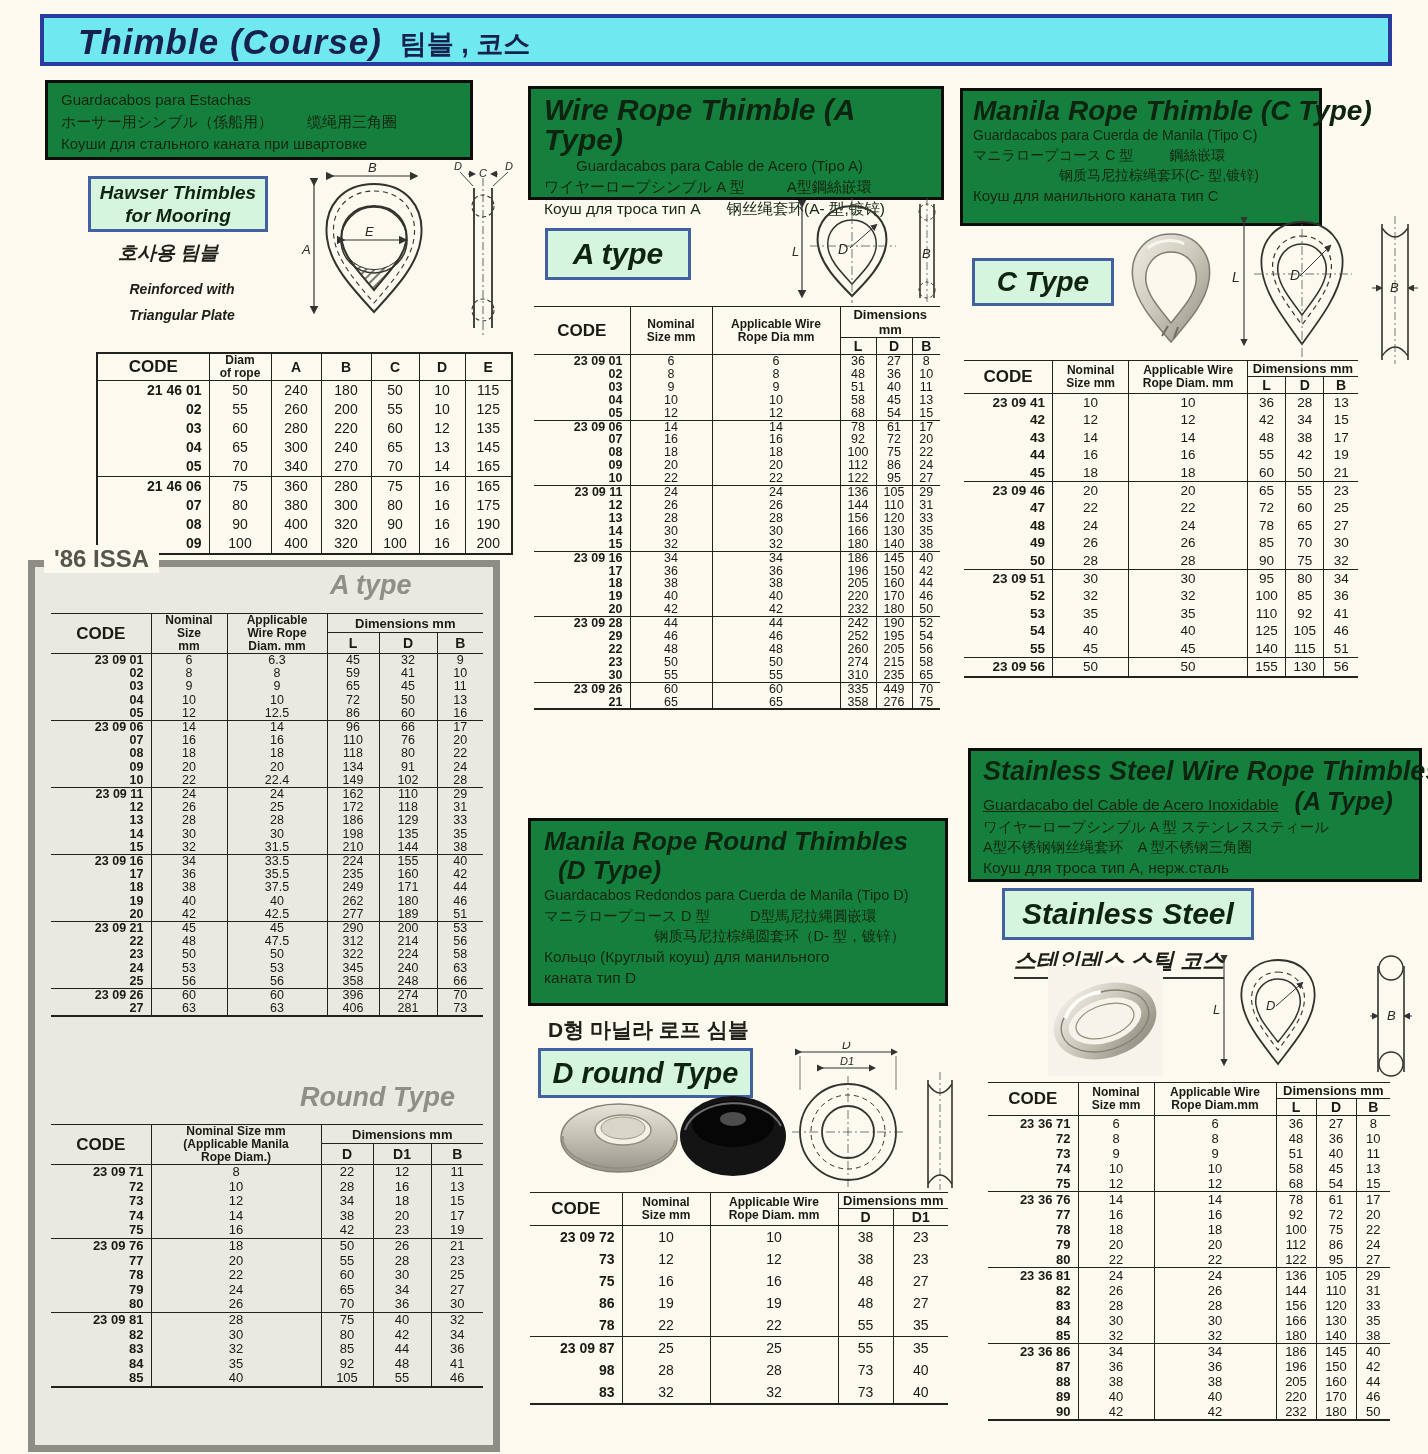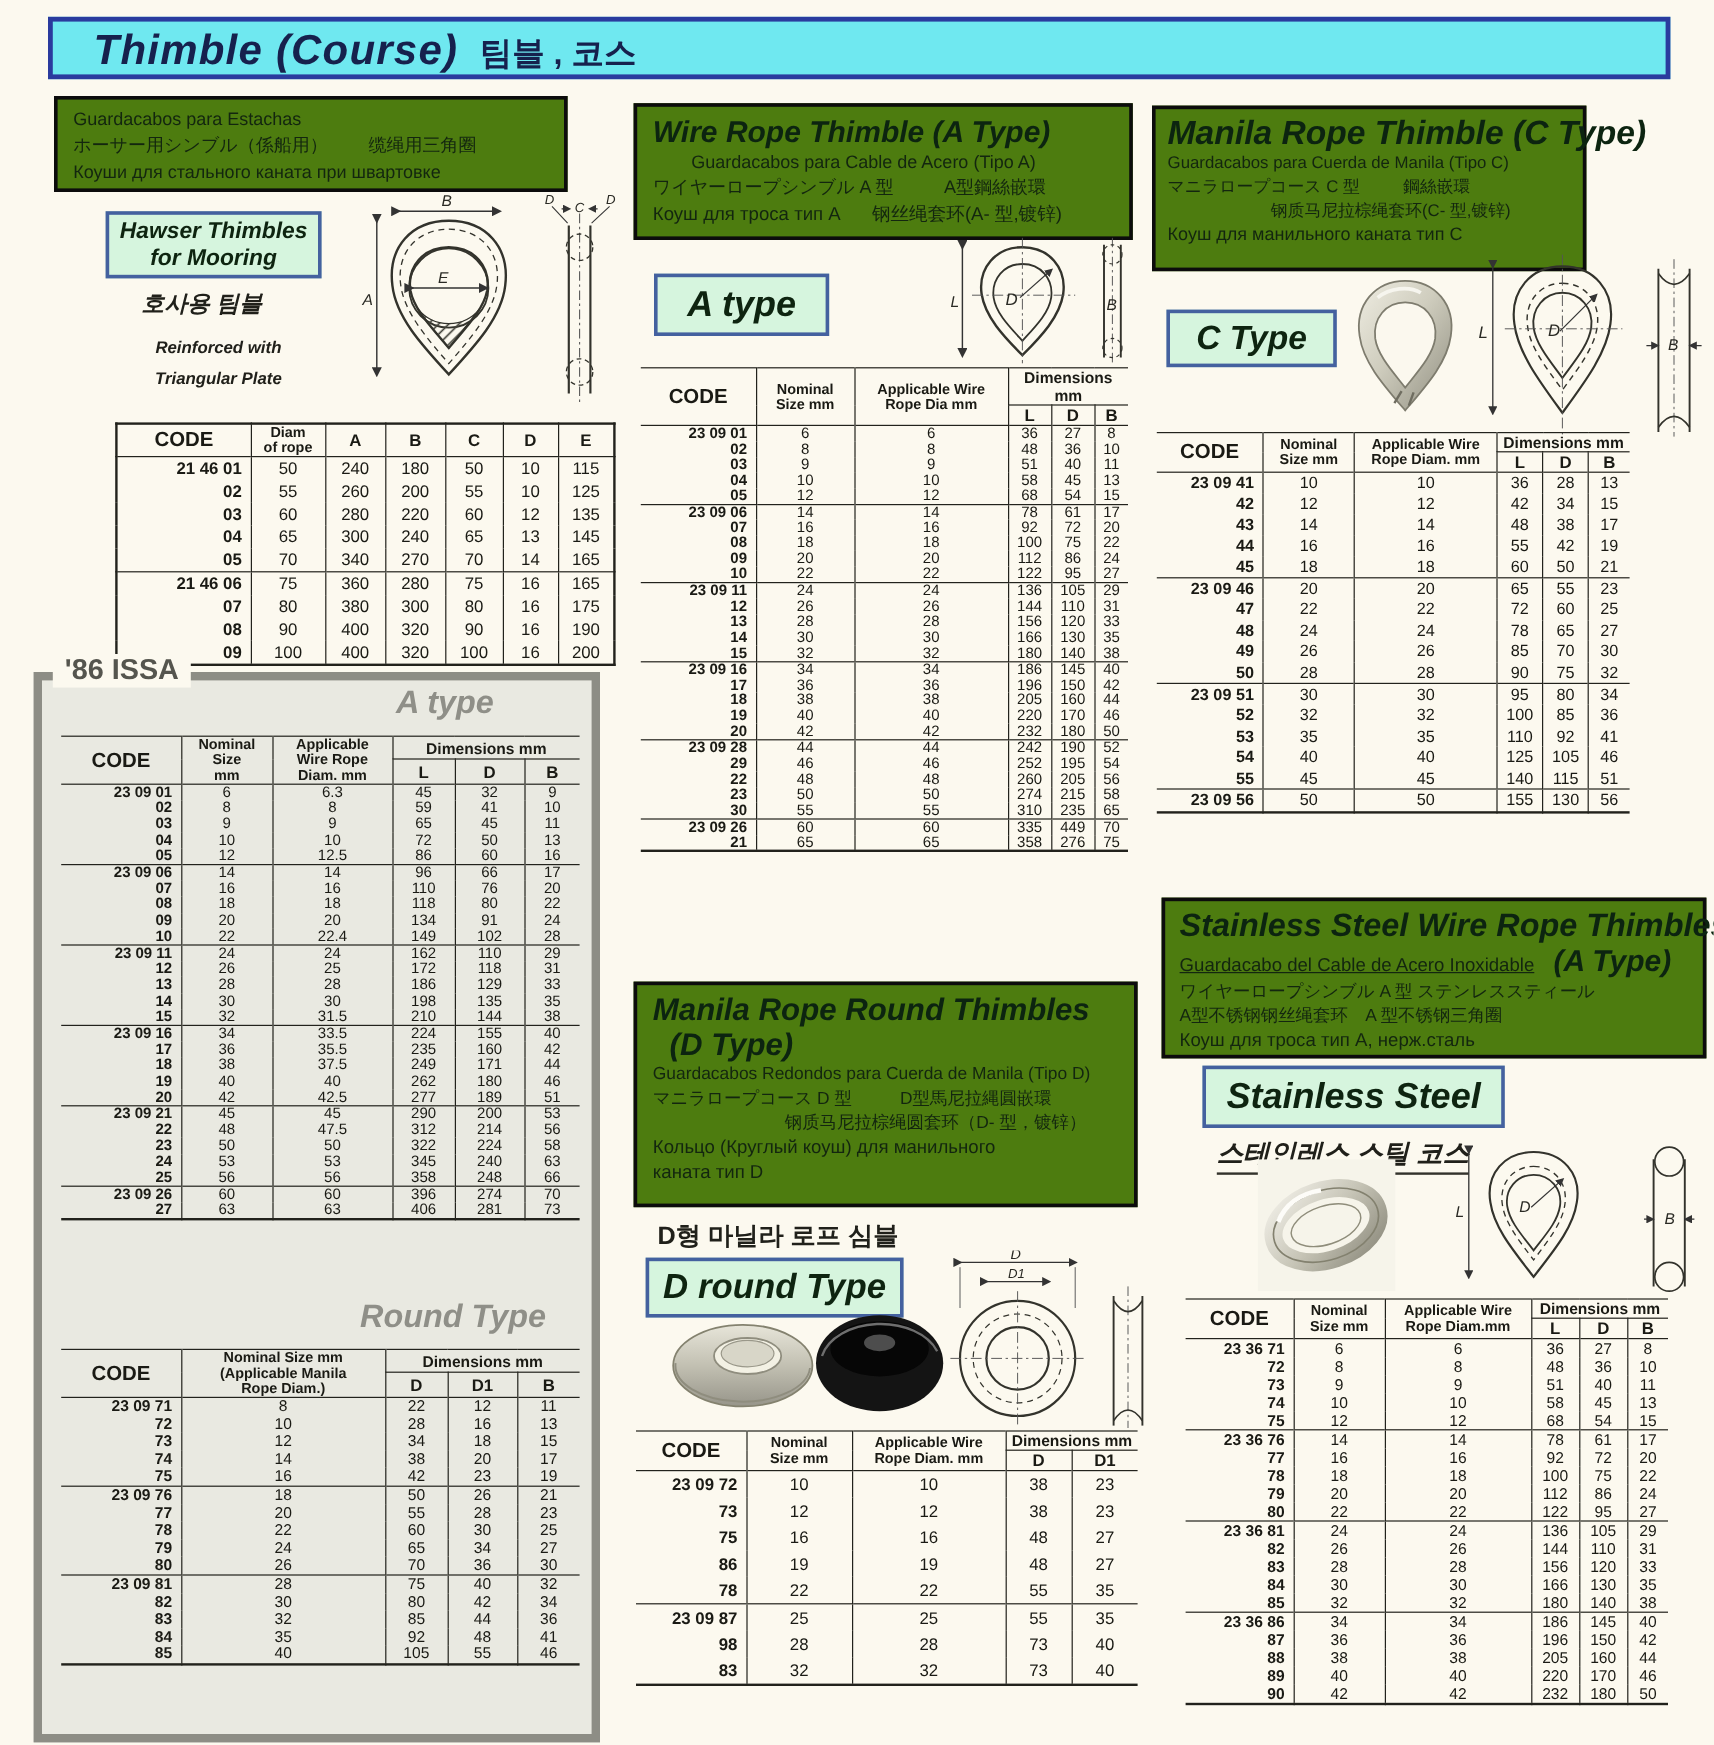--- a/index.html
+++ b/index.html
@@ -3,21 +3,21 @@
 <meta charset="utf-8">
 <style>
   html,body{margin:0;padding:0;}
   body{width:1428px;height:1454px;position:relative;background:#fcf9ef;font-family:"Liberation Sans",sans-serif;color:#1a1a14;overflow:hidden;}
   .abs{position:absolute;box-sizing:border-box;}
   
   #title-bar{left:40px;top:14px;width:1352px;height:52px;background:#6fe8f0;border:4px solid #2a3b9e;display:flex;align-items:flex-end;padding-left:34px;gap:18px;}
   #title-bar .en{font-size:35px;font-weight:bold;font-style:italic;color:#16214d;letter-spacing:1px;}
   #title-bar .kr{font-size:27px;font-weight:bold;color:#16214d;}
   
-  .gbox{background:#4d7c0f;border:3px solid #0c0c0c;padding:6px 13px;}
+  .gbox{background:#15803d;border:3px solid #0c0c0c;padding:6px 13px;}
   .gbox .bt{font-weight:bold;font-style:italic;color:#0c2410;}
   .gbox .ln{color:#13260f;}
   
   .lbox{background:#d6f5de;border:3px solid #44619f;display:flex;align-items:center;justify-content:center;font-weight:bold;font-style:italic;color:#0e2410;}
   
   #issa-panel{left:28px;top:560px;width:472px;height:892px;background:#e9e9e1;border:7px solid #8d8d85;}
   #issa-label{left:44px;top:545px;font-size:24px;font-weight:bold;color:#55554e;background:#fcf9ef;padding:0 10px;z-index:3;}
   .gray-head{font-size:27px;font-weight:bold;font-style:italic;color:#8f8f88;}
   
   .tbl table{border-collapse:collapse;table-layout:fixed;width:100%;border-bottom:2px solid #22221c;}
@@ -606,21 +606,21 @@
           <td class="num">40</td>
           <td class="num">105</td>
           <td class="num">55</td>
           <td class="num">46</td>
         </tr>
       </tbody>
     </table>
   </div>
 
 <div class="abs gbox" style="left:528px;top:86px;width:416px;height:114px;">
-  <div class="bt" style="font-size:25px;line-height:30px;">Wire Rope Thimble (A Type)</div>
+  <div class="bt" style="font-size:30px;line-height:30px;">Wire Rope Thimble (A Type)</div>
   <div class="ln" style="font-size:15px;line-height:21px;margin-left:32px;">Guardacabos para Cable de Acero (Tipo A)</div>
   <div style="display:flex;gap:42px;font-size:15px;line-height:22px;">
     <span class="ln">ワイヤーロープシンブル A 型</span>
     <span class="ln">A型鋼絲嵌環</span>
   </div>
   <div style="display:flex;gap:26px;font-size:15.5px;line-height:22px;">
     <span class="ln">Коуш для троса тип А</span>
     <span class="ln">钢丝绳套环(A- 型,镀锌)</span>
   </div>
 </div>

